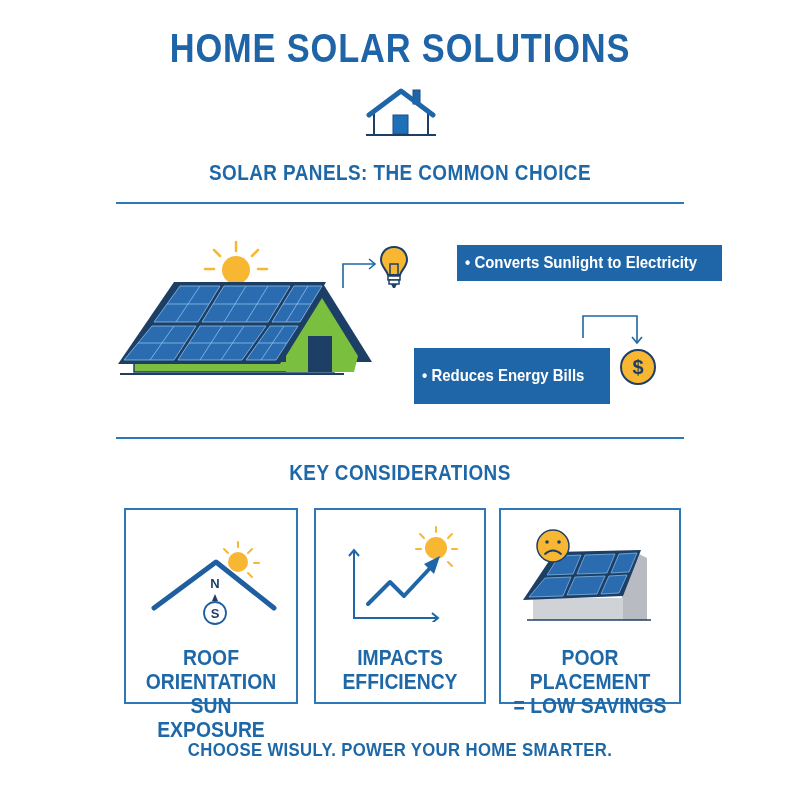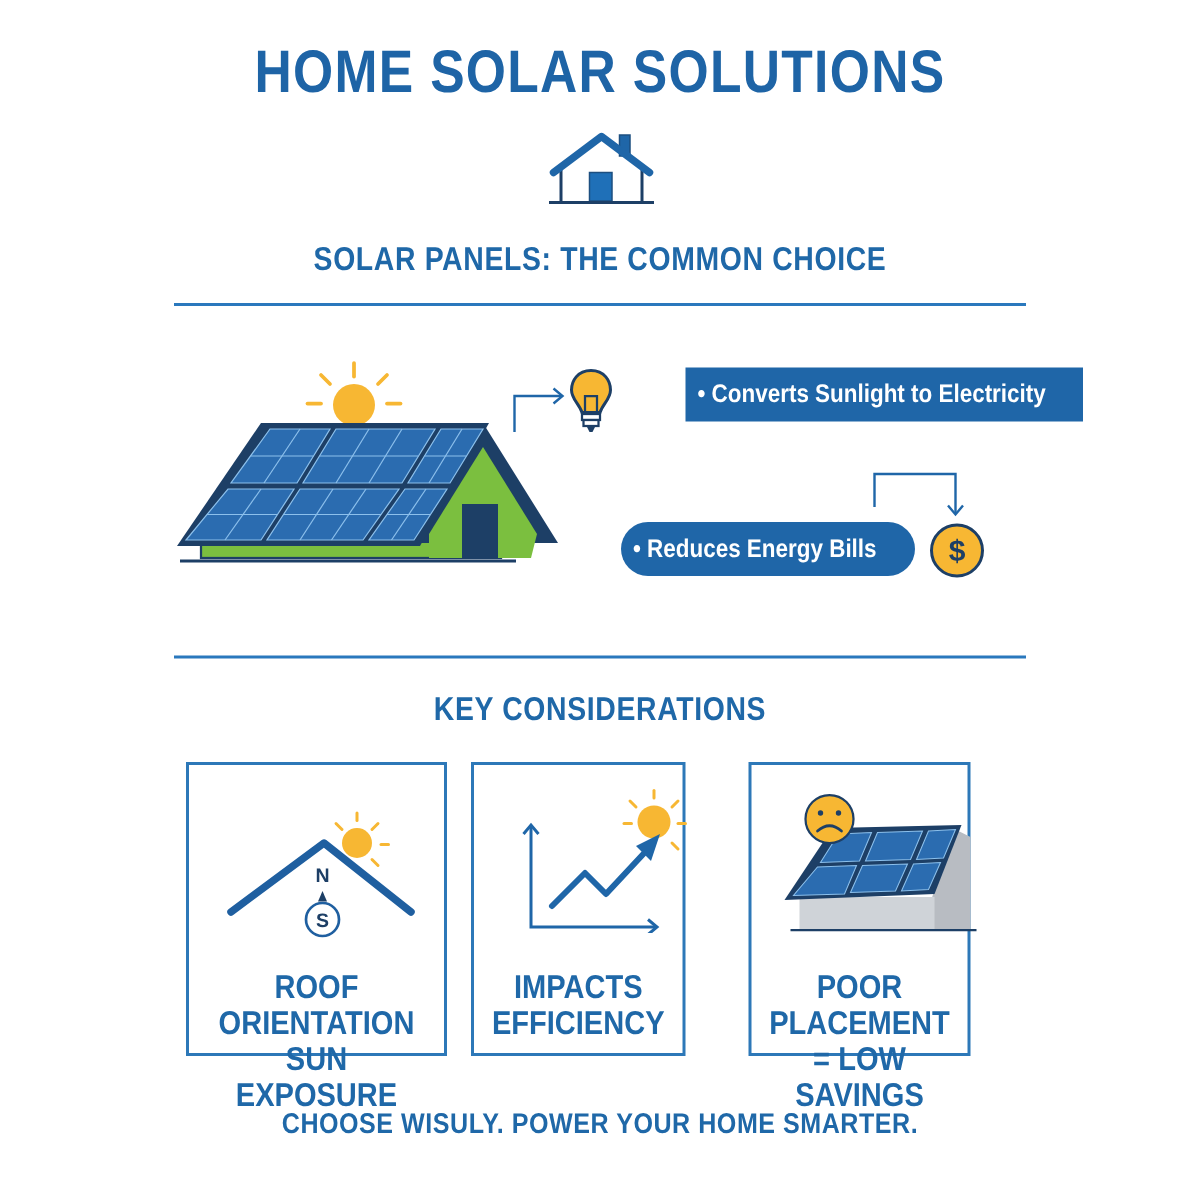--- a/index.html
+++ b/index.html
@@ -130,21 +130,21 @@
   <span>• Converts Sunlight to Electricity</span>
 </div>
 
 <div class="abs" style="left:580px; top:312px;">
   <svg width="66" height="34" viewBox="0 0 66 34">
     <polyline points="3,26 3,4 57,4 57,30" fill="none" stroke="#1f66a8" stroke-width="1.6"></polyline>
     <polyline points="52,25 57,31 62,25" fill="none" stroke="#1f66a8" stroke-width="1.6"></polyline>
   </svg>
 </div>
 
-<div class="abs pill" style="left:414px; top:348px; width:196px; height:36px;border-radius:19px;">
+<div class="abs pill" style="left:414px; top:348px; width:196px; height:56px;">
   <span>• Reduces Energy Bills</span>
 </div>
 
 <div class="abs" style="left:618px; top:347px;">
   <svg width="40" height="40" viewBox="0 0 40 40">
     <circle cx="20" cy="20" r="17" fill="#f7b733" stroke="#1d3f66" stroke-width="2"></circle>
     <text x="20" y="27" text-anchor="middle" font-family="Liberation Sans, sans-serif" font-size="20" font-weight="bold" fill="#1d3f66">$</text>
   </svg>
 </div>
 
@@ -169,21 +169,21 @@
       <circle cx="67" cy="81" r="11" fill="#fff" stroke="#1f5fa0" stroke-width="1.8"></circle>
       <text x="67" y="86" text-anchor="middle" font-family="Liberation Sans, sans-serif" font-size="13" font-weight="bold" fill="#1d3f66">S</text>
     </svg>
   </div>
   <div class="card-label" style="top:136px;">
     <div>ROOF ORIENTATION</div>
     <div>SUN EXPOSURE</div>
   </div>
 </div>
 
-<div class="abs card" style="left:314px; top:508px; width:143px; height:196px;">
+<div class="abs card" style="left:314px; top:508px; width:172px; height:196px;">
   <div class="abs" style="left:30px; top:12px;">
     <svg width="120" height="100" viewBox="0 0 120 100">
       <g>
         <circle cx="90" cy="26" r="11" fill="#f7b733"></circle>
         <line x1="90" y1="5" x2="90" y2="10" stroke="#f7b733" stroke-width="2" stroke-linecap="round"></line>
         <line x1="74" y1="12" x2="78" y2="16" stroke="#f7b733" stroke-width="2" stroke-linecap="round"></line>
         <line x1="106" y1="12" x2="102" y2="16" stroke="#f7b733" stroke-width="2" stroke-linecap="round"></line>
         <line x1="106" y1="27" x2="111" y2="27" stroke="#f7b733" stroke-width="2" stroke-linecap="round"></line>
         <line x1="70" y1="27" x2="75" y2="27" stroke="#f7b733" stroke-width="2" stroke-linecap="round"></line>
         <line x1="102" y1="40" x2="106" y2="44" stroke="#f7b733" stroke-width="2" stroke-linecap="round"></line>
@@ -194,21 +194,21 @@
       <polyline points="22,82 44,60 58,74 86,44" fill="none" stroke="#1f66a8" stroke-width="4" stroke-linejoin="round" stroke-linecap="round"></polyline>
       <path d="M94 34 L78 42 L88 52 Z" fill="#1f66a8"></path>
     </svg>
   </div>
   <div class="card-label" style="top:136px;">
     <div>IMPACTS</div>
     <div>EFFICIENCY</div>
   </div>
 </div>
 
-<div class="abs card" style="left:499px; top:508px; width:148px; height:196px;padding-left:36px;">
+<div class="abs card" style="left:499px; top:508px; width:182px; height:196px;padding-left:36px;">
   <div class="abs" style="left:18px; top:10px;">
     <svg width="140" height="106" viewBox="0 0 140 106">
 
       <polygon points="116,32 128,38 128,100 96,100" fill="#b8bcc2"></polygon>
       <rect x="14" y="78" width="90" height="22" fill="#cfd3d8"></rect>
       <line x1="8" y1="100" x2="132" y2="100" stroke="#1d3f66" stroke-width="1.5"></line>
 
       <polygon points="36,32 122,30 104,76 4,80" fill="#1d3f66"></polygon>
       <g fill="#2b6cb0" stroke="#8cc0ec" stroke-width="0.7">
         <polygon points="40,36 62,35 54,54 28,55"></polygon>

